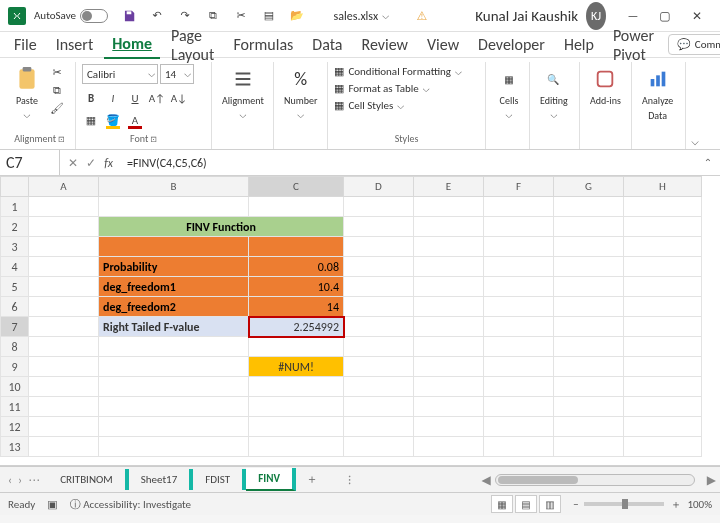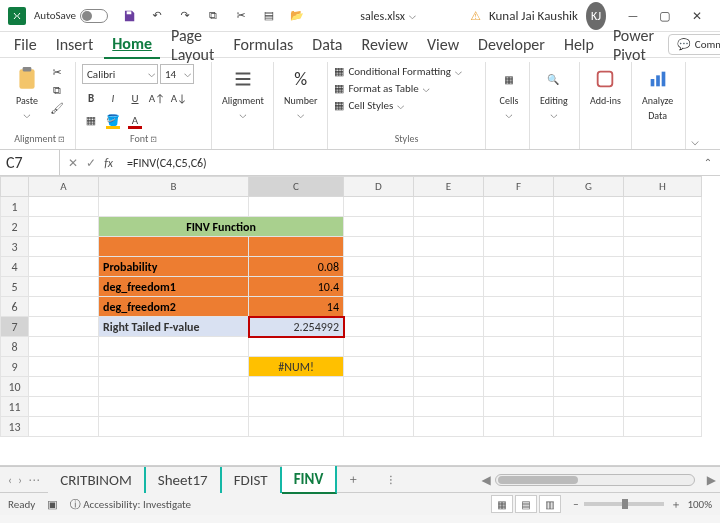--- a/index.html
+++ b/index.html
@@ -66,21 +66,21 @@
 .orange-bold { background:#ed7d31 !important; color:#000; font-weight:700; }
 .ltblue { background:#d9e1f2 !important; font-weight:700; }
 .ltblue-val { background:#d9e1f2 !important; text-align:right; }
 .yellow-err { background:#ffc000 !important; text-align:center; }
 .sel-border { outline:2px solid #c00000; outline-offset:-1px; }
 .num { text-align:right; }
 
 
 .sheetbar { height: 26px; background:#f3f3f3; display:flex; align-items:center; border-top:1px solid #ccc; }
 .tabnav { display:flex; gap:6px; padding:0 8px; color:#888; font-size:12px; }
-.sheettab { padding:4px 12px; font-size:15px; background:#f3f3f3; border-right:2px solid #14b8a6; color:#444; }
+.sheettab { padding:4px 12px; font-size:11px; background:#f3f3f3; border-right:4px solid #14b8a6; color:#444; }
 .sheettab.active { background:#fff; border-bottom:2px solid #107c41; font-weight:600; color:#107c41; }
 .addsheet { padding:4px 10px; color:#666; }
 .sbspacer { flex:1; }
 .hscroll { width:200px; height:12px; border:1px solid #bbb; border-radius:6px; margin-right:8px; position:relative; background:#eee;}
 .hscroll-thumb { position:absolute; left:2px; top:1px; width:80px; height:8px; background:#bbb; border-radius:4px; }
 
 
 .statusbar { height: 23px; background:#f3f3f3; display:flex; align-items:center; padding:0 8px; font-size:11px; color:#555; gap:12px; border-top:1px solid #ccc;}
 .statusbar .spacer { flex:1; }
 .viewbtns { display:flex; gap:2px; }
@@ -118,21 +118,21 @@
     <span class="minibtn">✂</span>
     <span class="minibtn">▤</span>
     <span class="minibtn">📂</span>
   </div>
   <div class="filename">
     <span>sales.xlsx</span>
     <span class="chev">⌵</span>
   </div>
   <div class="userarea">
     <span style="color:#e8a33d;">⚠</span>
-    <span style="font-size:13px;">Kunal Jai Kaushik</span>
+    <span style="font-size:15px;margin-left:40px;">Kunal Jai Kaushik</span>
     <span class="avatar">KJ</span>
   </div>
   <div class="winbtns">
     <div class="winbtn">—</div>
     <div class="winbtn">▢</div>
     <div class="winbtn">✕</div>
   </div>
 </div>
 
 <div class="menutabs">
@@ -456,20 +456,31 @@
           <td></td>
           <td></td>
           <td></td>
           <td></td>
           <td></td>
           <td></td>
           <td></td>
           <td></td>
         </tr>
   <tr>
+          <td class="rowhdr">12</td>
+          <td></td>
+          <td></td>
+          <td></td>
+          <td></td>
+          <td></td>
+          <td></td>
+          <td></td>
+          <td></td>
+        </tr>
+  <tr>
           <td class="rowhdr">13</td>
           <td></td>
           <td></td>
           <td></td>
           <td></td>
           <td></td>
           <td></td>
           <td></td>
           <td></td>
         </tr>

